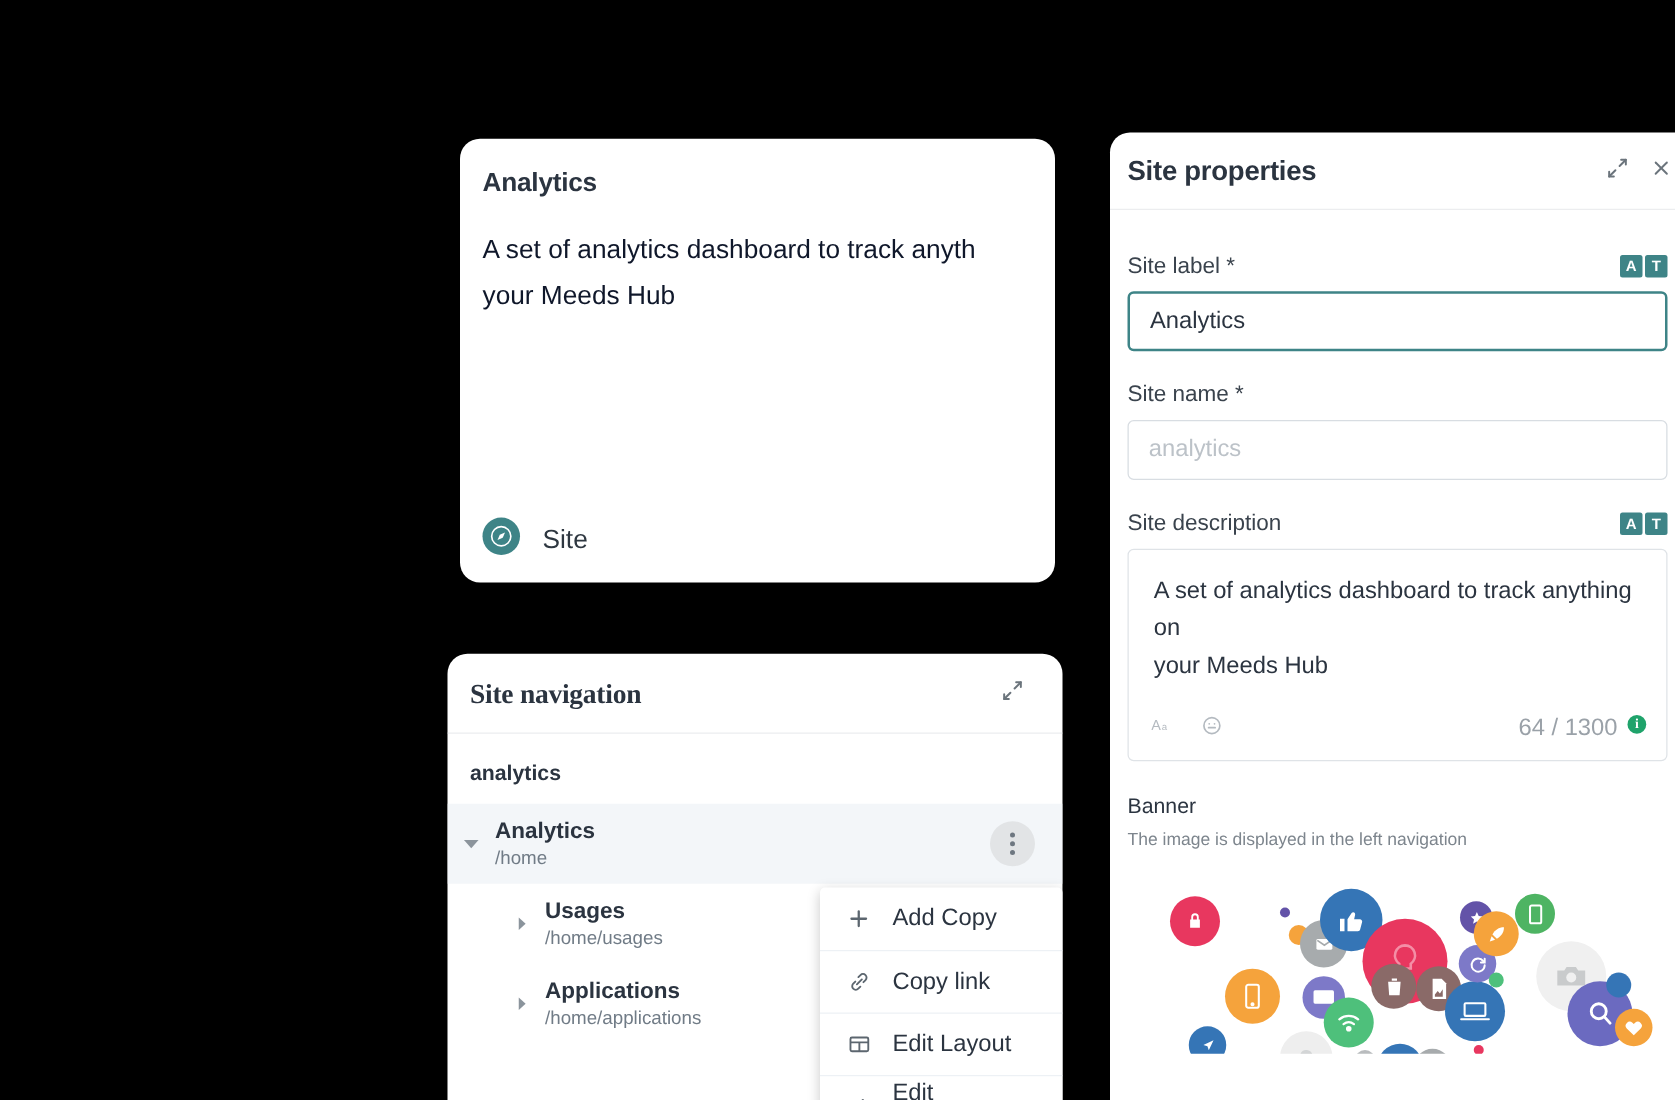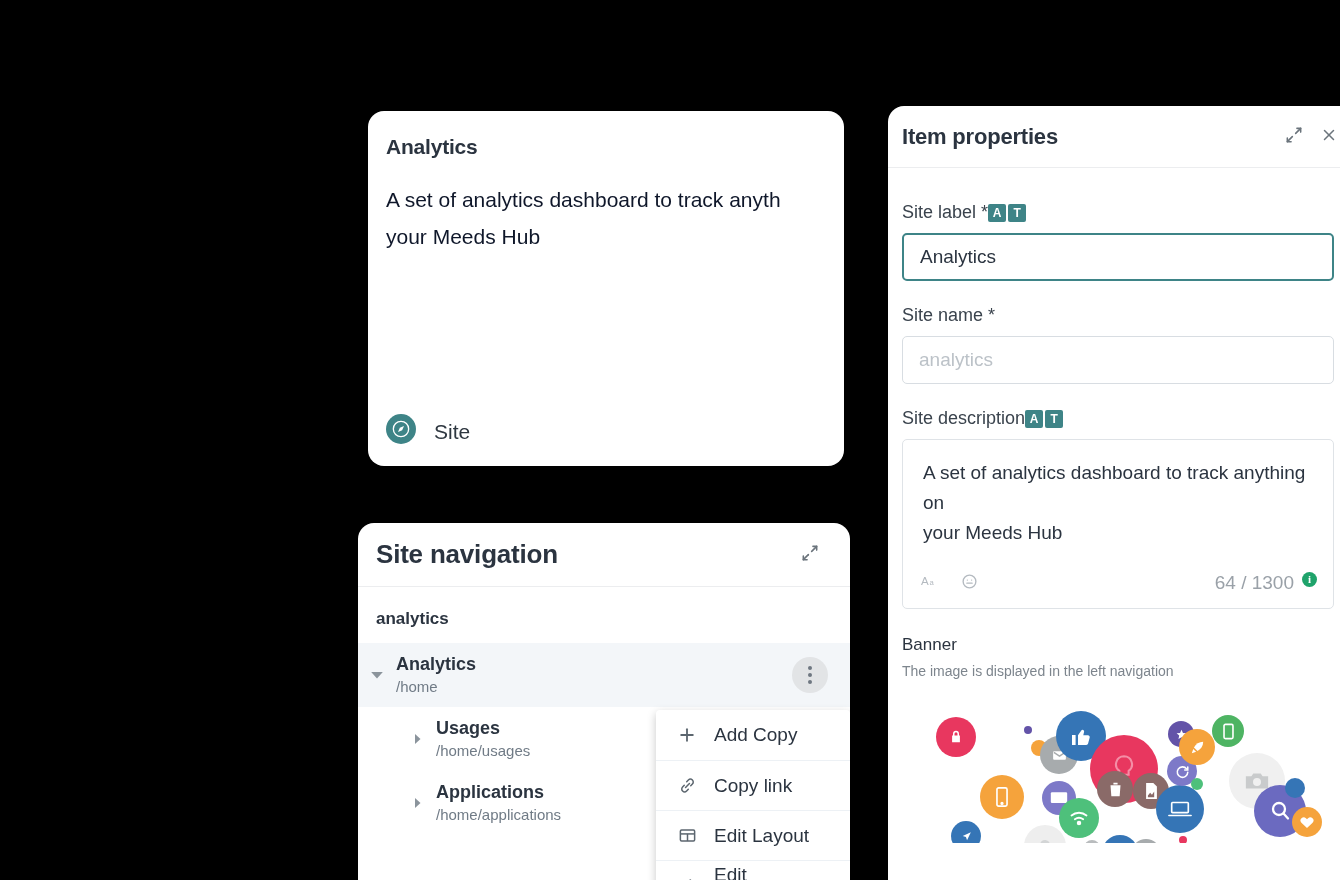--- a/index.html
+++ b/index.html
@@ -52,21 +52,21 @@
     border-radius: 16px;
   }
   .sn-head {
     height: 64px;
     display: flex; align-items: center;
     padding: 0 26px 0 18px;
     border-bottom: 1px solid #ecedef;
     position: relative;
   }
   .sn-head h2 {
-    font-size: 26px; font-weight: bold; color: #2b3440; letter-spacing: -0.2px;
+    font-size: 22px; font-weight: bold; color: #2b3440; letter-spacing: -0.2px; font-family: Liberation Serif, serif;
   }
   .expand-ico { position: absolute; right: 30px; top: 50%; transform: translateY(-50%); cursor: pointer;}
   .sn-body { padding: 16px 0 0 0; }
   .sn-sitename {
     font-size: 17px; font-weight: bold; color: #2b3440;
     padding: 6px 0 14px 18px;
   }
   .nav-row {
     display: flex; align-items: center; position: relative;
     padding: 10px 0 10px 0; min-height: 54px;
@@ -111,21 +111,21 @@
   }
   .sp-head {
     height: 62px; display: flex; align-items: center; padding: 0 20px 0 14px;
     border-bottom: 1px solid #ecedef; position: relative;
   }
   .sp-head h2 { font-size: 22px; font-weight: bold; color: #2b3440; letter-spacing: -0.2px;}
   .sp-head-actions { position: absolute; right: 10px; top: 50%; transform: translateY(-50%); display:flex; align-items:center; gap: 16px;}
   .sp-body { padding: 34px 14px 0 14px; }
   .fld-label {
     font-size: 18px; color: #3a434d; display: flex; align-items: center;
-    margin-bottom: 10px;
+    justify-content: space-between; margin-bottom: 10px;
   }
   .lang-badge { display: flex; gap: 2px; flex: none; }
   .lang-badge span {
     background: #3e8487; color: #fff; font-size: 12px; font-weight: bold;
     width: 18px; height: 18px; line-height: 18px; text-align: center;
     border-radius: 2px; font-family: "Liberation Sans", sans-serif;
   }
   .txt-input {
     width: 100%; height: 48px; border: 1px solid #d8dde2; border-radius: 5px;
     font-size: 19px; color: #2b3440; padding: 0 16px;
@@ -279,21 +279,21 @@
         <svg width="19" height="19" viewBox="0 0 24 24" fill="none" stroke="#5c666f" stroke-width="1.9" stroke-linecap="round" stroke-linejoin="round">
           <path d="M4 16.5 L15.5 5 L19 8.5 L7.5 20 L3.5 20.5 Z"></path>
         </svg>
       </span>
       <span>Edit Properties</span>
     </div>
   </div>
 
   <div class="card" id="siteprops">
     <div class="sp-head">
-      <h2>Item properties</h2>
+      <h2>Site properties</h2>
       <div class="sp-head-actions">
         <span>
           <svg width="20" height="20" viewBox="0 0 24 24" fill="none" stroke="#6b747c" stroke-width="1.9" stroke-linecap="round" stroke-linejoin="round">
             <path d="M14 10 L20 4"></path>
               <path d="M15.5 4 H20 V8.5"></path>
             <path d="M10 14 L4 20"></path>
               <path d="M8.5 20 H4 V15.5"></path>
           </svg>
         </span>
         <span>

